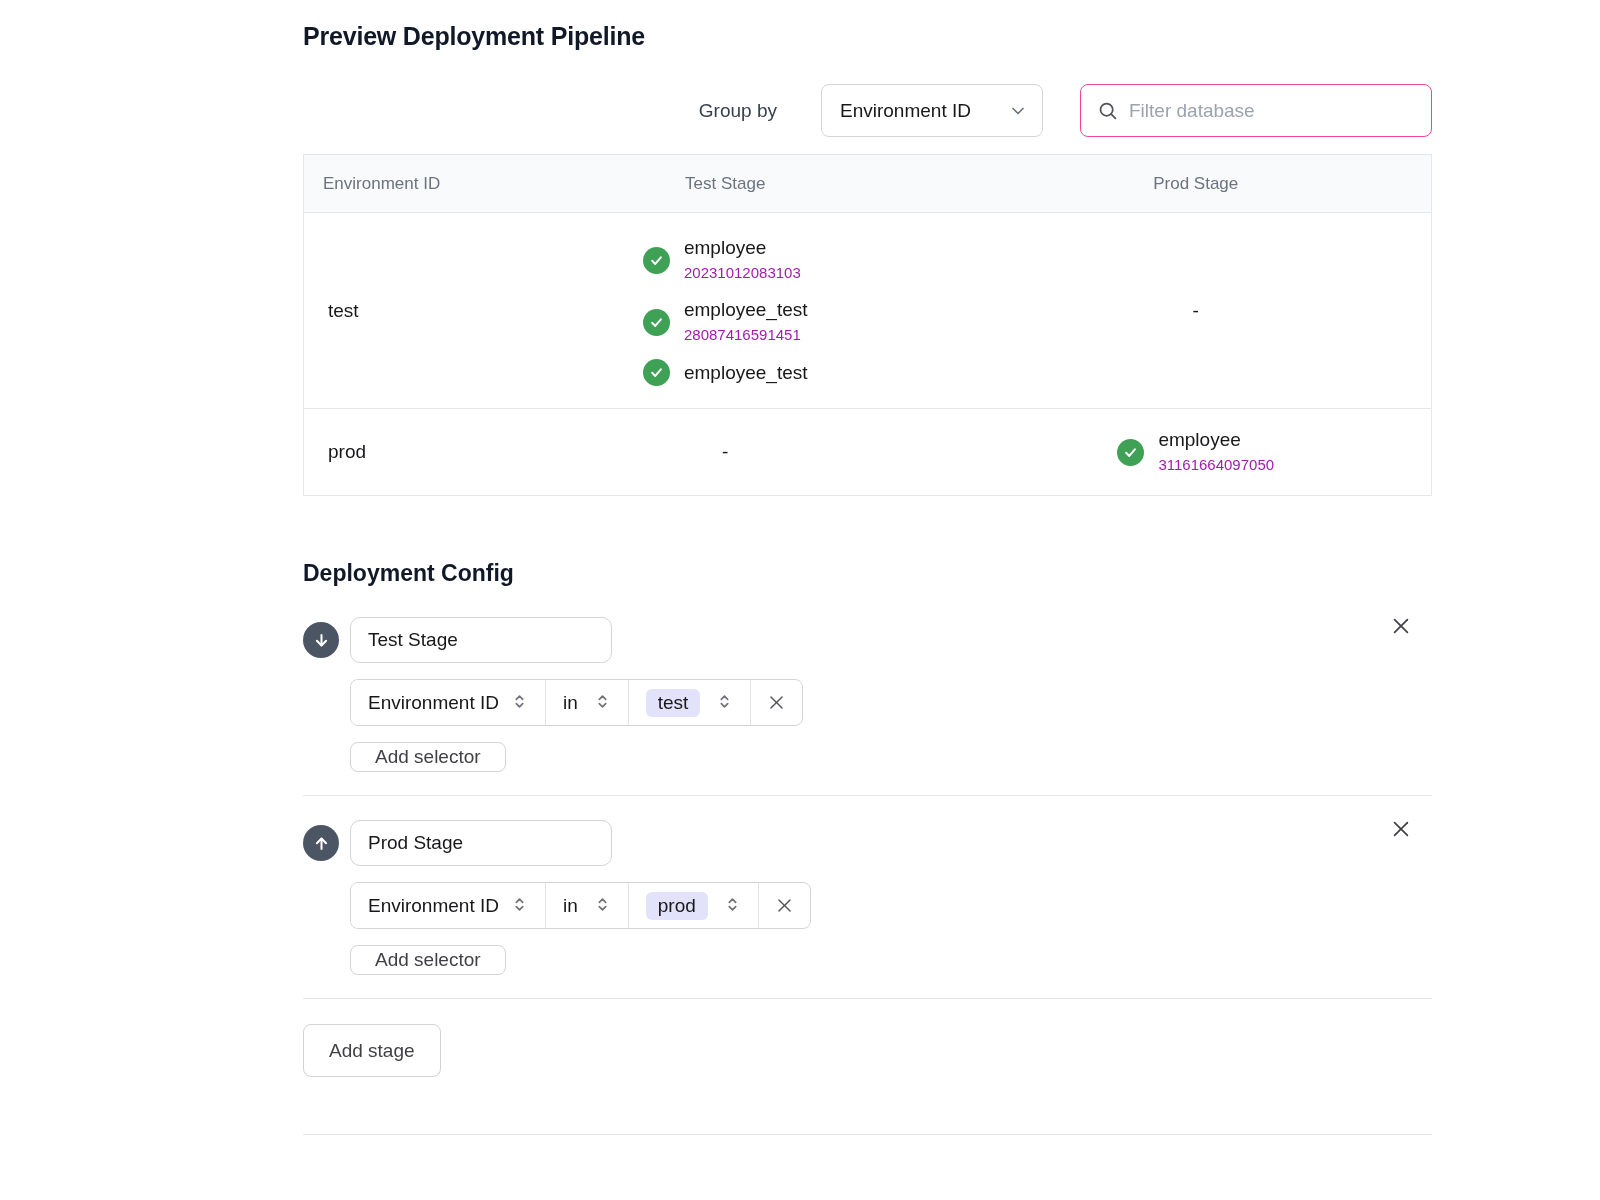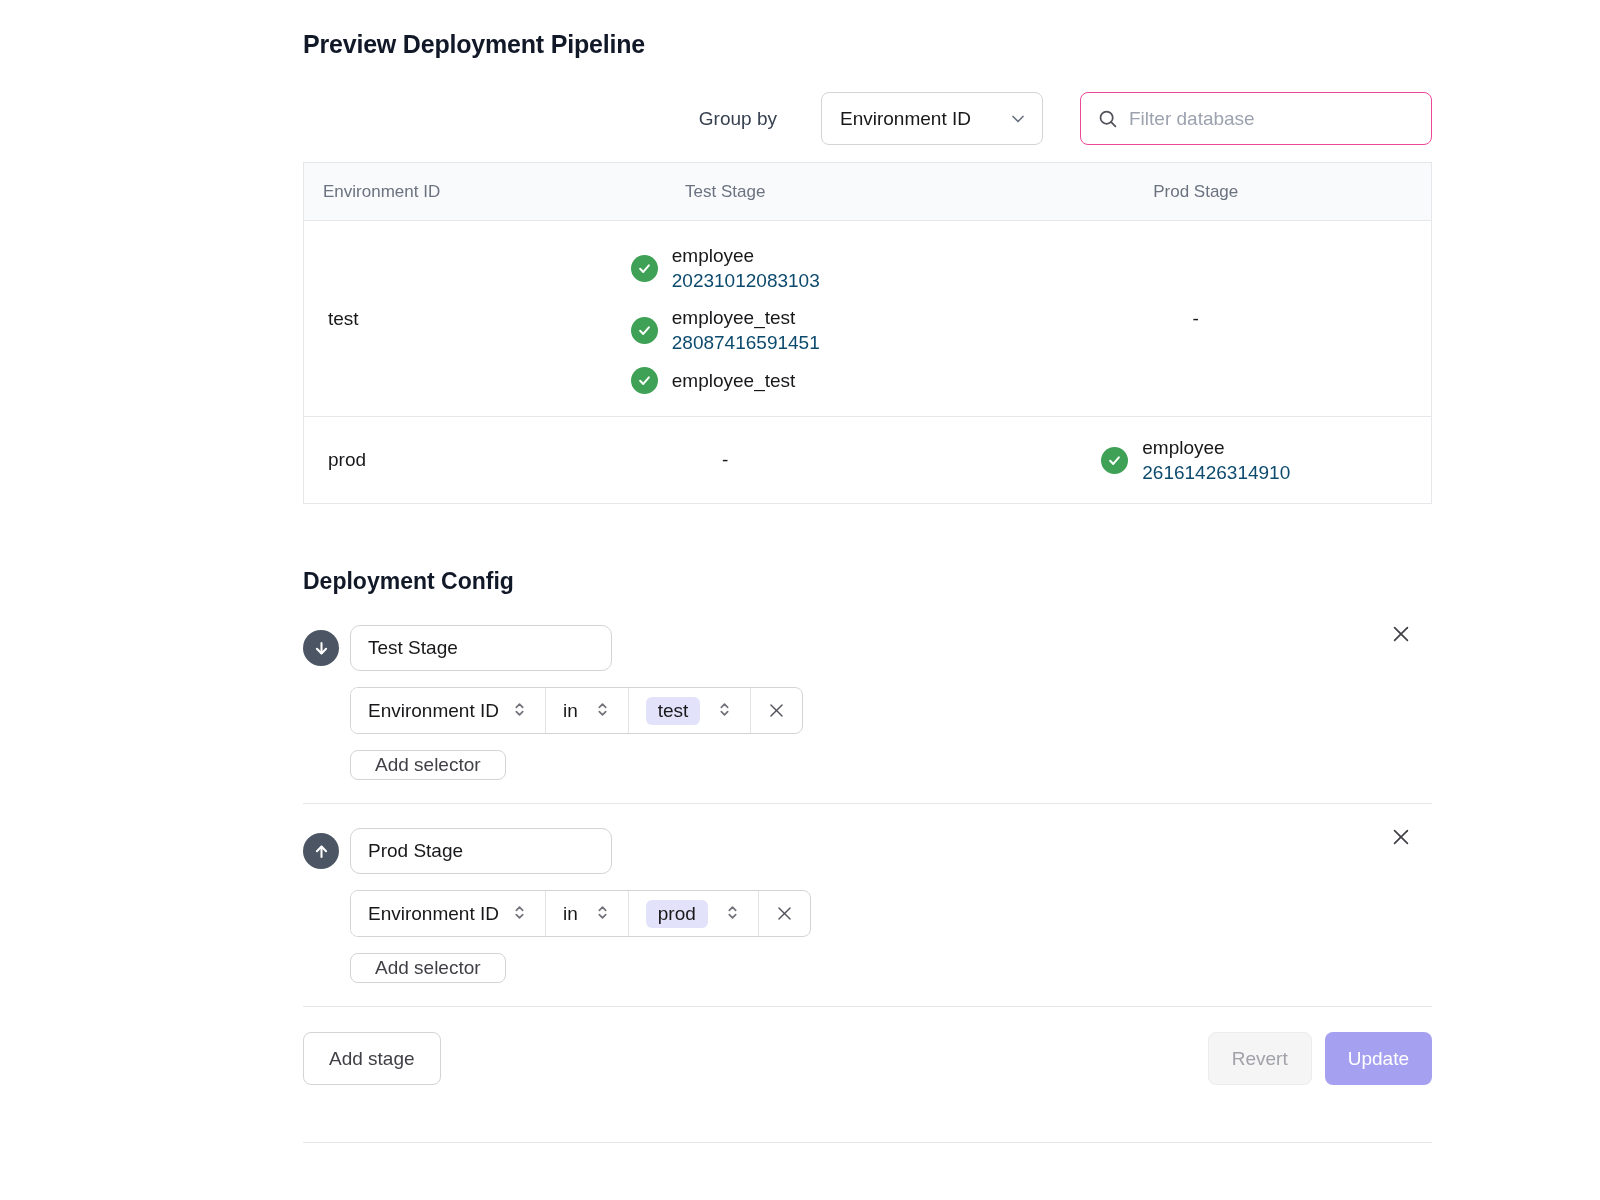--- a/index.html
+++ b/index.html
@@ -4,21 +4,21 @@
 <style>
   * { margin: 0; padding: 0; box-sizing: border-box; }
   html, body { background: #ffffff; }
   body {
     width: 1600px; height: 1200px;
     font-family: "Liberation Sans", sans-serif;
     color: #18181b;
     position: relative;
     overflow: hidden;
   }
-  .content { position: absolute; left: 303px; top: 8px; width: 1129px; }
+  .content { position: absolute; left: 303px; top: 0; width: 1129px; }
 
   .page-title {
     margin-top: 22px;
     font-size: 25px; font-weight: 700; color: #111827; letter-spacing: -0.2px;
   }
 
   
   .toolbar { margin-top: 33px; display: flex; justify-content: flex-end; align-items: center; gap: 24px; }
   .groupby-label { font-size: 19px; color: #374151; margin-right: 20px; }
   .groupby-select {
@@ -57,21 +57,21 @@
   .env-name { padding-left: 24px; font-size: 19px; color: #18181b; }
   .cell-center { text-align: center; font-size: 19px; color: #18181b; }
   .db-list { width: fit-content; margin: 0 auto; display: flex; flex-direction: column; gap: 12px; text-align: left; justify-content: flex-end; }
   .db-item { display: flex; align-items: center; gap: 14px; }
   .check-circle {
     width: 27px; height: 27px; border-radius: 50%; background: #3ea155;
     display: flex; align-items: center; justify-content: center; flex: none;
   }
   .check-circle svg { width: 15px; height: 15px; }
   .db-name { font-size: 19px; color: #18181b; line-height: 25px; }
-  .db-version { font-size: 19px; color: #0c4a6e; line-height: 25px; }
+  .db-version { font-size: 15px; color: #a21caf; line-height: 25px; }
   .db-version:empty { display: none; }
 
   
   .config-title { margin-top: 64px; font-size: 23px; font-weight: 700; color: #111827; }
   .stage { padding-top: 30px; }
   .stage.second { padding-top: 24px; }
   .stage-header { display: flex; align-items: center; }
   .dir-circle {
     width: 36px; height: 36px; border-radius: 50%; background: #4b5563;
     display: flex; align-items: center; justify-content: center; flex: none;
@@ -206,21 +206,21 @@
       <div class="cell-center">
         <div class="db-list">
           <div class="db-item">
             <span class="check-circle">
               <svg viewBox="0 0 24 24" fill="none" stroke="#ffffff" stroke-width="3.2" stroke-linecap="round" stroke-linejoin="round">
                   <polyline points="5 12.5 10 17.5 19 7"></polyline>
                 </svg>
             </span>
             <div>
               <div class="db-name">employee</div>
-              <div class="db-version">26161426314910</div>
+              <div class="db-version">31161664097050</div>
             </div>
           </div>
         </div>
       </div>
     </div>
   </div>
 
   <h2 class="config-title">Deployment Config</h2>
 
   <div class="stage">
@@ -330,21 +330,17 @@
           </svg>
       </div>
     </div>
     <button class="add-selector">Add selector</button>
   </div>
 
   <div class="divider"></div>
 
   <div class="footer">
     <button class="btn add-stage">Add stage</button>
-    <div class="footer-right">
-      <button class="btn revert">Revert</button>
-      <button class="btn update">Update</button>
-    </div>
   </div>
 
   <div class="divider bottom-divider"></div>
 
 </div>
 
 </body></html>

